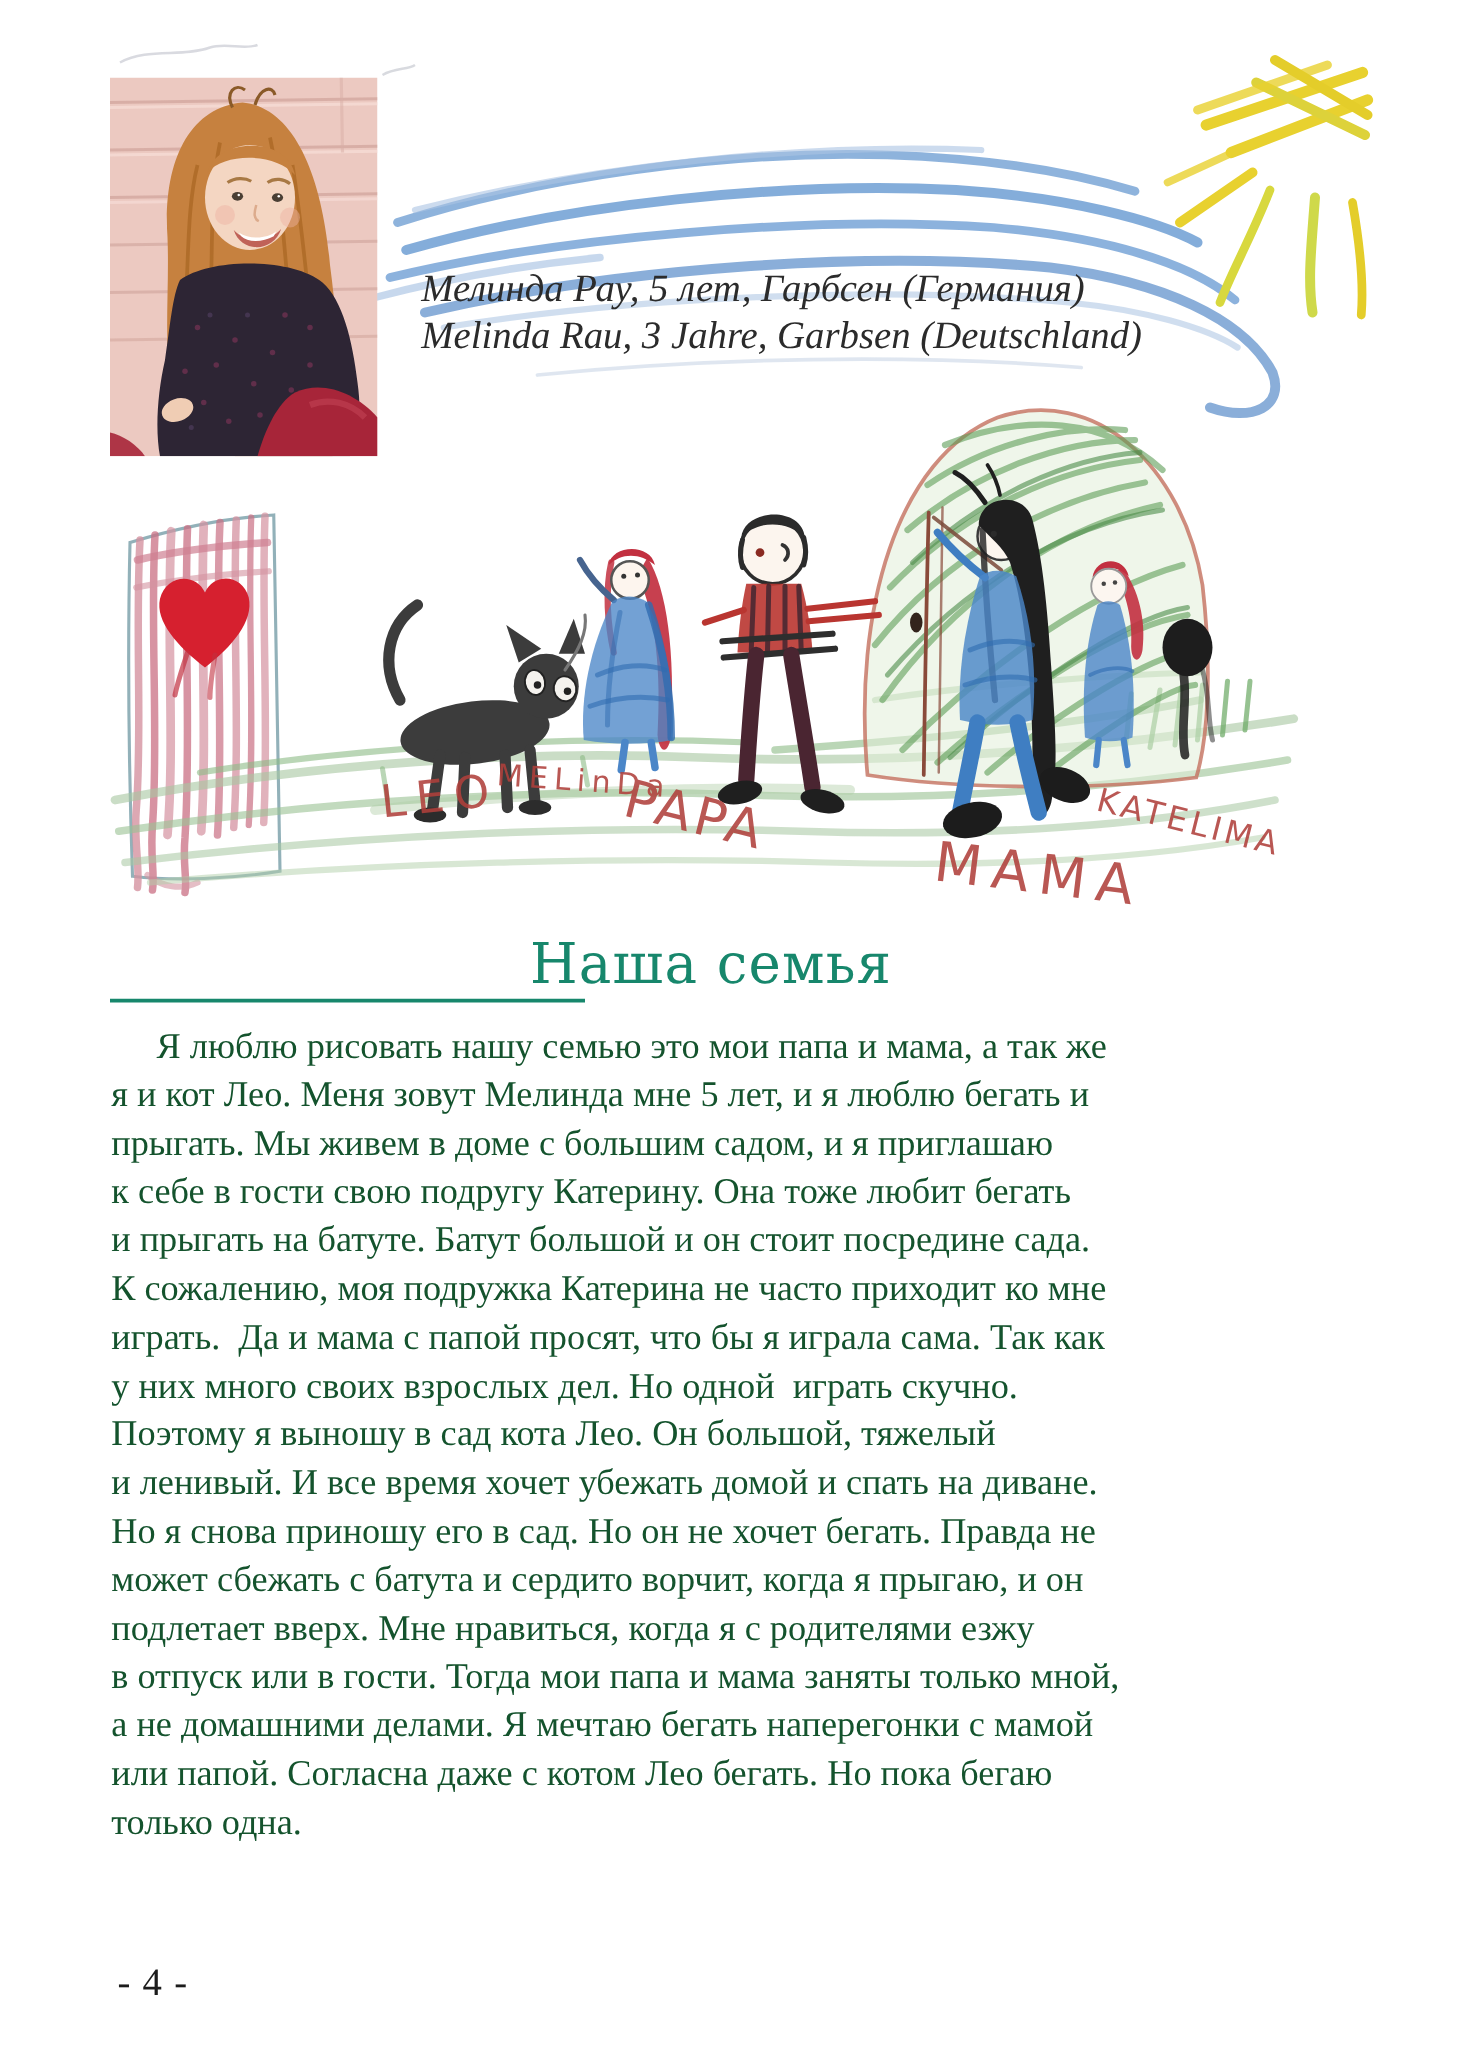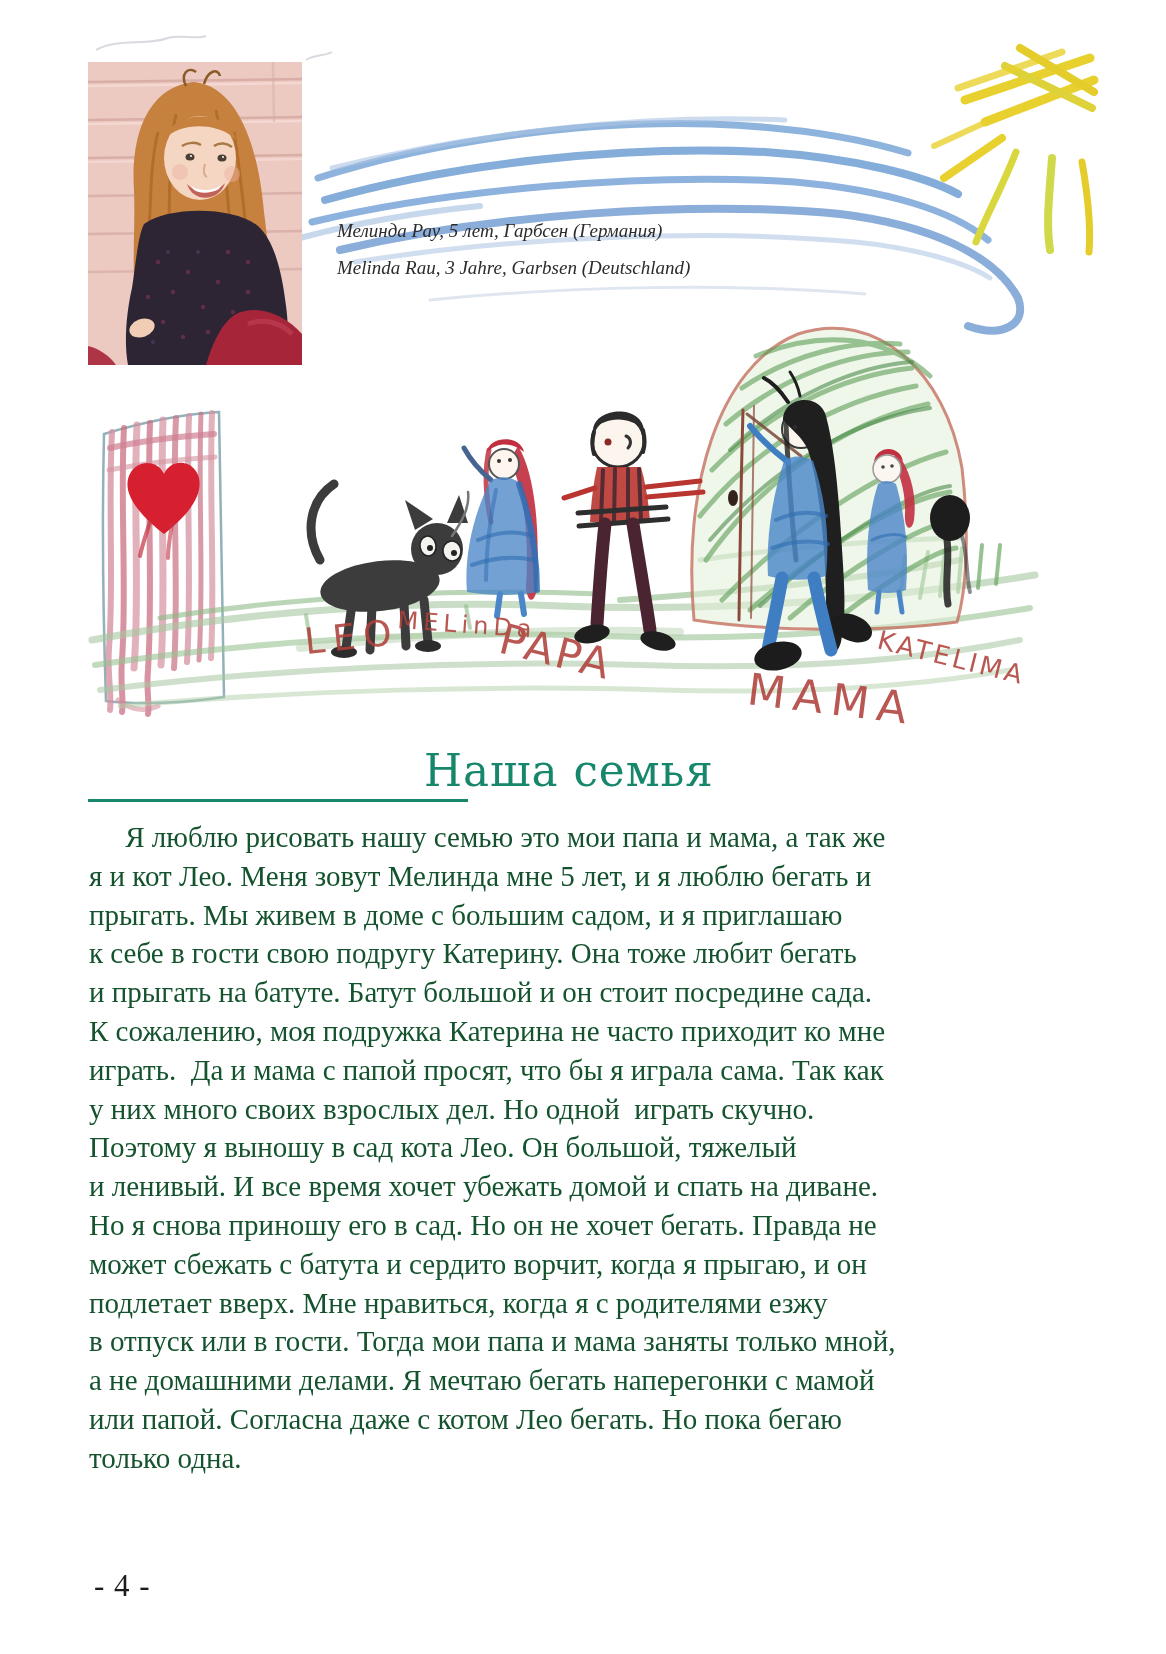--- a/index.html
+++ b/index.html
@@ -4,21 +4,21 @@
 <style>
   html,body { margin:0; padding:0; background:#ffffff; }
   #page {
     position:relative; width:1166px; height:1654px; margin:0 auto;
     background:#ffffff; overflow:hidden;
     font-family:"Liberation Serif", serif; color:#1b1b1b;
   }
   #drawing-svg { position:absolute; left:0; top:0; z-index:1; }
   #photo-wrap { position:absolute; left:88px; top:62px; width:214px; height:303px; z-index:2; }
   #caption { position:absolute; left:337px; top:212px; z-index:3; font-style:italic;
-    font-size:19px; line-height:37px; color:#2b2b2b; }
+    font-size:31px; line-height:37px; color:#2b2b2b; }
   #title-underline { position:absolute; left:88px; top:799px; width:380px; height:0;
     border-top:3px solid #17876c; z-index:3; }
   #page-title { position:absolute; left:424px; top:744px; z-index:3;
     font-family:"DejaVu Serif", serif; font-size:45px; color:#17876c;
     letter-spacing:1px; transform:scaleX(.97); transform-origin:left top; }
   #article { position:absolute; left:89px; top:818px; width:1045px; z-index:3;
     font-size:29px; line-height:38.8px; white-space:pre-wrap; color:#14532d; }
   #page-number { position:absolute; left:94px; top:1568px; z-index:3;
     font-size:31px; letter-spacing:1px; color:#1c1c1c; }
 </style>

